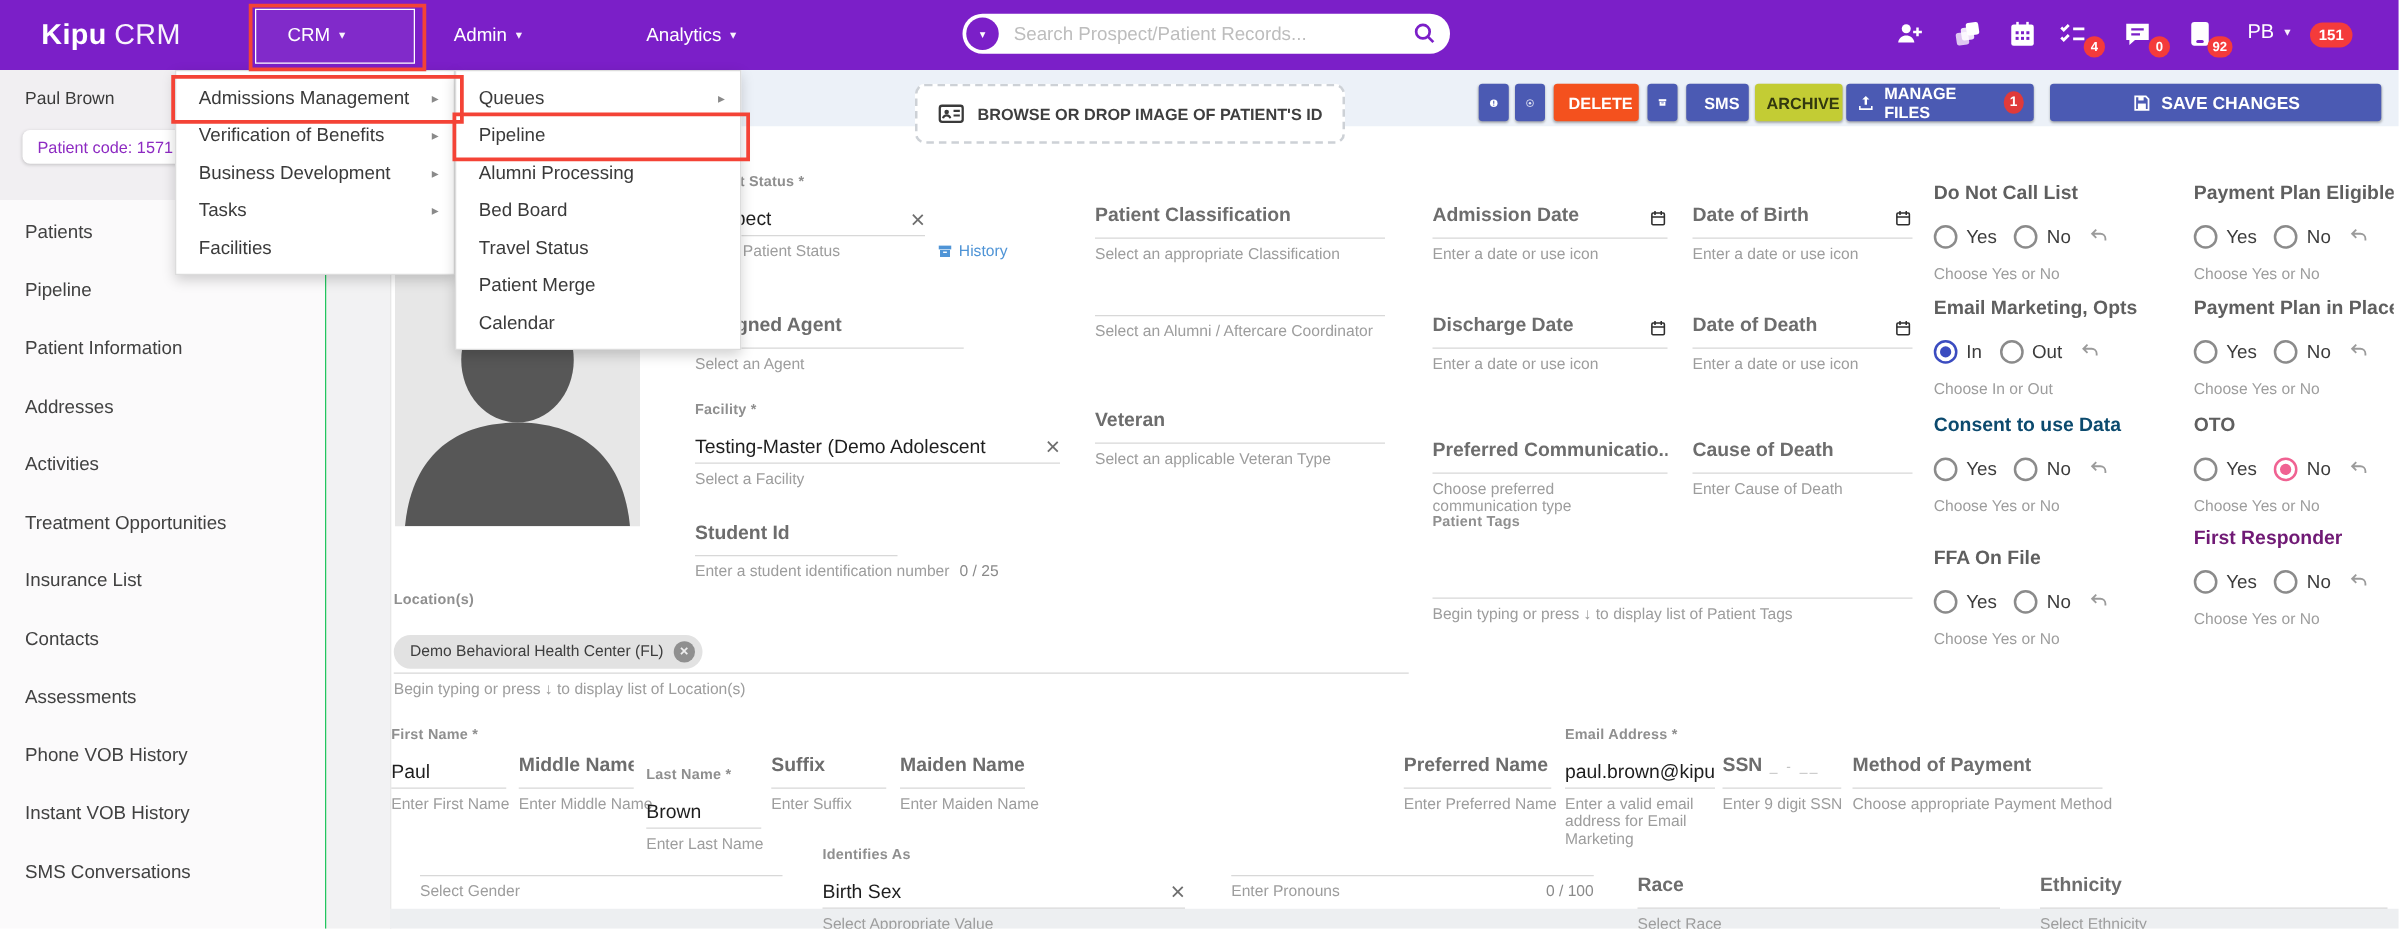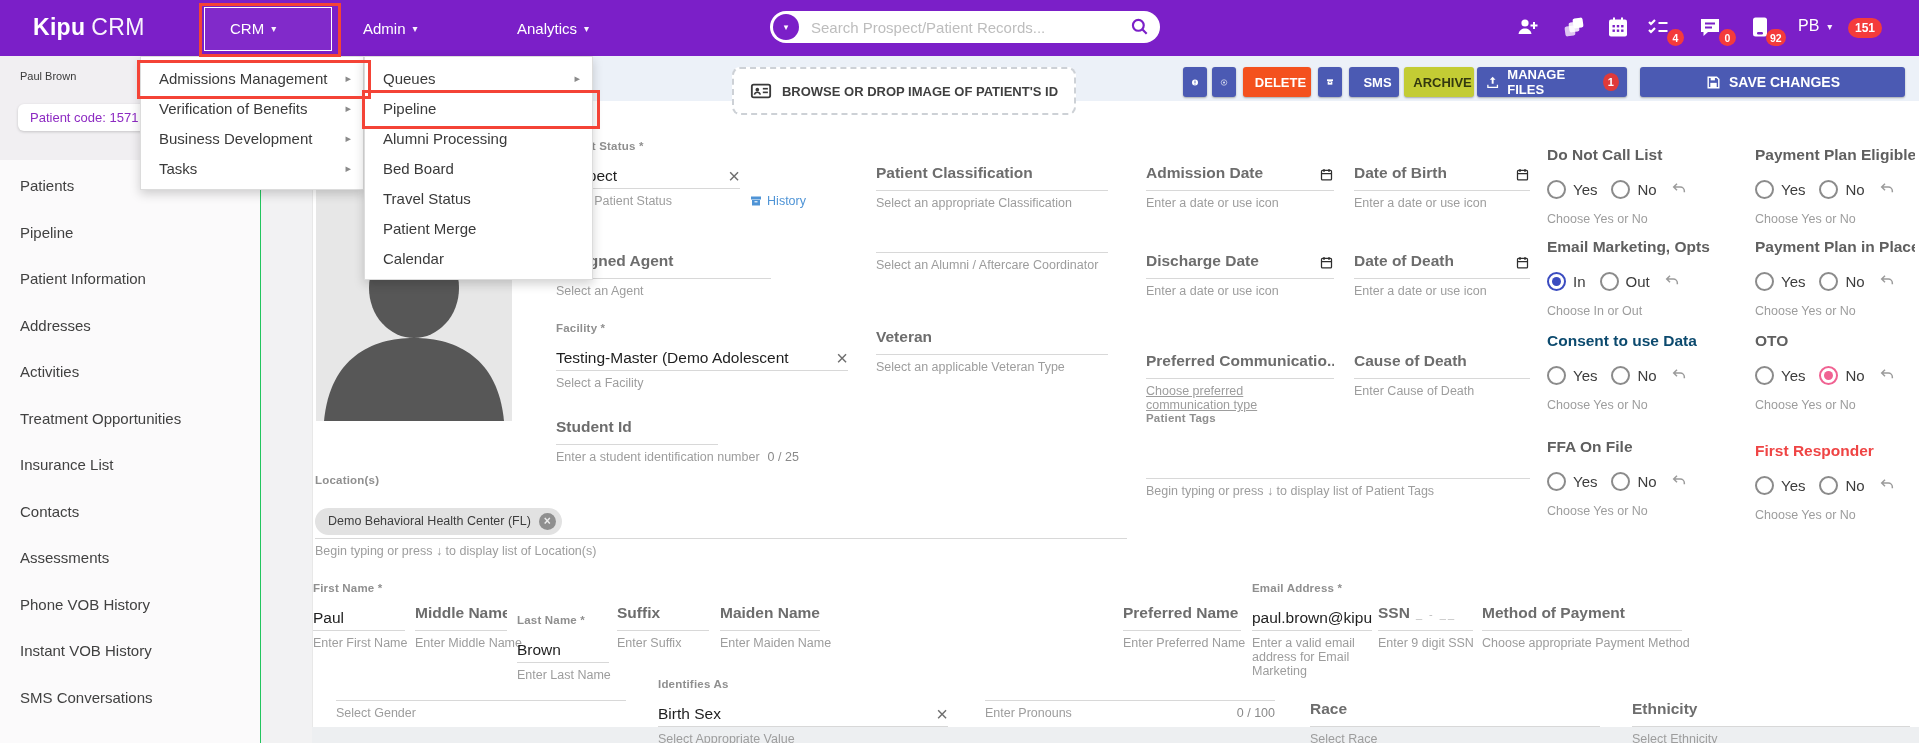--- a/index.html
+++ b/index.html
@@ -33,21 +33,21 @@
   .menu{position:absolute;background:#fff;border:1px solid #dcdcdc;
         box-shadow:0 4px 10px rgba(0,0,0,.18);z-index:90;padding:6px 0;}
   .menu-item{height:30px;display:flex;align-items:center;justify-content:space-between;
              padding:0 12px 0 18px;font-size:15px;color:#3a3a3a;cursor:pointer;white-space:nowrap;}
   .menu-item .chev{color:#8a8a8a;font-size:11px;}
   
   #side-head{position:absolute;left:0;top:56px;width:260px;height:104px;background:#f1eff2;
              border-bottom:1px solid #e2e0e3;z-index:10;}
   #side-nav{position:absolute;left:0;top:160px;width:260px;height:583px;background:#fbfafb;
             border-right:1px solid #22c55e;z-index:10;}
-  .pname{position:absolute;left:20px;top:14px;font-size:11px;color:#3a3a3a;}
+  .pname{position:absolute;left:20px;top:14px;font-size:14px;color:#3a3a3a;}
   .pcode{position:absolute;left:18px;top:48px;background:#fff;border-radius:6px;padding:6px 12px;
          font-size:13px;color:#8d2ac2;box-shadow:0 1px 3px rgba(0,0,0,.18);white-space:nowrap;}
   .side-item{position:absolute;left:20px;font-size:15px;color:#414141;cursor:pointer;white-space:nowrap;}
   
   #topband{position:absolute;left:260px;top:56px;width:1659px;height:45px;background:#ecf1f8;z-index:5;}
   #gutter{position:absolute;left:260px;top:101px;width:52px;height:642px;background:#f2f2f3;
           border-right:1px solid #e8e8e8;z-index:5;}
   #botband{position:absolute;left:312px;top:727px;width:1607px;height:16px;background:#edeff1;z-index:6;}
   .browse-box{position:absolute;left:732px;top:67px;width:340px;height:44px;background:#fff;
               border:2px dashed #cdd1d6;border-radius:8px;display:flex;align-items:center;
@@ -417,21 +417,21 @@
   <div class="lab-lg">Veteran</div>
   <div class="uline"></div>
   <div class="help">
       <span>Select an applicable Veteran Type</span>
     </div>
 </div>
 <div class="fld" style="left:1146px;top:352px;width:188px;">
   <div class="lab-lg">Preferred Communicatio...</div>
   <div class="uline"></div>
   <div class="help">
-      <span class="wrap" style="width:165px;text-decoration:underline;">Choose preferred communication type</span>
+      <span class="wrap" style="width:165px;">Choose preferred communication type</span>
     </div>
 </div>
 <div class="fld" style="left:1354px;top:352px;width:176px;">
   <div class="lab-lg">Cause of Death</div>
   <div class="uline"></div>
   <div class="help">
       <span>Enter Cause of Death</span>
     </div>
 </div>
 <div class="fld" style="left:1547px;top:332px;width:195px;">
@@ -484,21 +484,21 @@
       <span class="ropt">Yes</span>
       <span class="radio"></span>
       <span class="ropt">No</span>
       <svg width="16" height="16" viewBox="0 0 24 24">
         <path d="M9 4 4 9l5 5M4 9h10a6 6 0 0 1 6 6v2" fill="none" stroke="#9b9b9b" stroke-width="2.2"></path>
       </svg>
     </div>
   <div class="rhelp">Choose Yes or No</div>
 </div>
 <div class="fld" style="left:1755px;top:422px;width:160px;">
-  <div class="lab-lg" style="color:#ef4444;margin-top:20px;">First Responder</div>
+  <div class="lab-lg" style="color:#701a75;">First Responder</div>
   <div class="rrow">
       <span class="radio"></span>
       <span class="ropt">Yes</span>
       <span class="radio"></span>
       <span class="ropt">No</span>
       <svg width="16" height="16" viewBox="0 0 24 24">
         <path d="M9 4 4 9l5 5M4 9h10a6 6 0 0 1 6 6v2" fill="none" stroke="#9b9b9b" stroke-width="2.2"></path>
       </svg>
     </div>
   <div class="rhelp">Choose Yes or No</div>
@@ -640,20 +640,23 @@
       <span class="chev">▸</span>
     </div>
   <div class="menu-item">
       <span>Business Development</span>
       <span class="chev">▸</span>
     </div>
   <div class="menu-item">
       <span>Tasks</span>
       <span class="chev">▸</span>
     </div>
+  <div class="menu-item">
+      <span>Facilities</span>
+    </div>
 </div>
 <div class="menu" style="left:364px;top:56px;width:227px;">
   <div class="menu-item">
       <span>Queues</span>
       <span class="chev">▸</span>
     </div>
   <div class="menu-item">
       <span>Pipeline</span>
     </div>
   <div class="menu-item">

